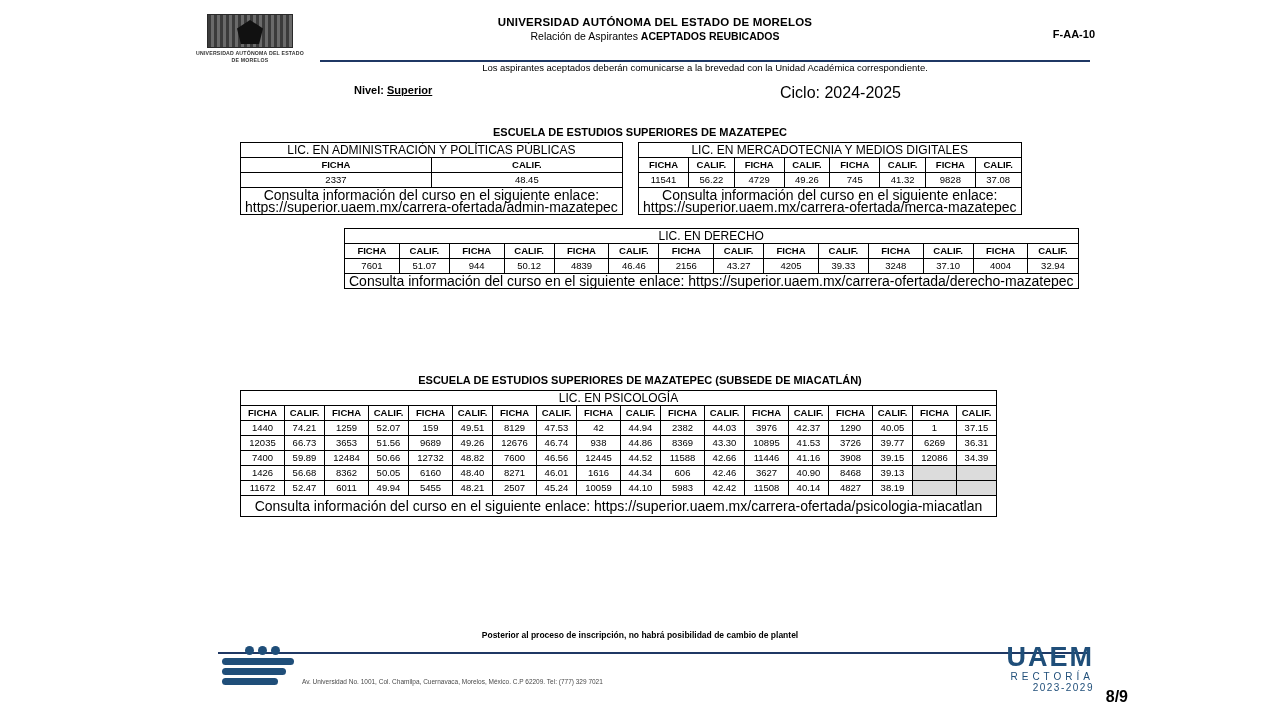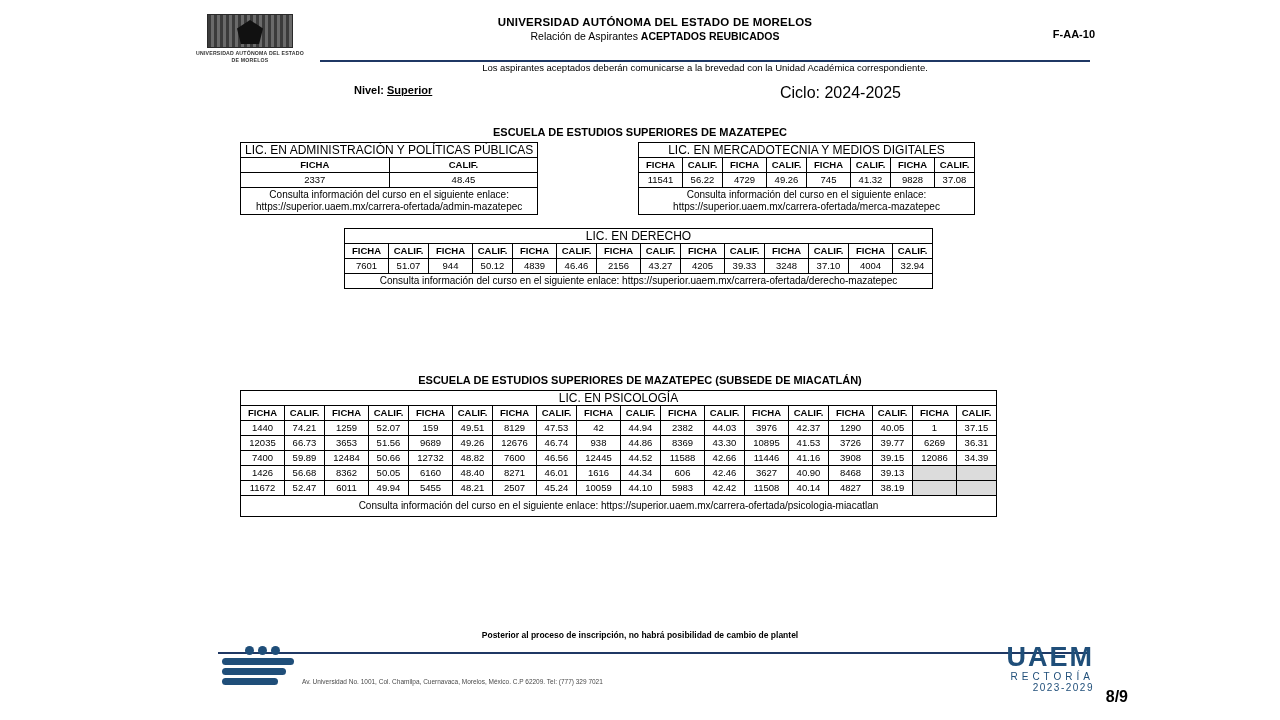--- a/index.html
+++ b/index.html
@@ -106,21 +106,21 @@
   table.grid th {
     font-weight: bold;
     font-size: 9.5px;
   }
   .carrera-head td {
     font-weight: bold;
     font-size: 12px;
     padding: 1px 4px;
   }
   .link-row td {
-    font-size: 10px;
+    font-size: 14px;
     padding: 2px 4px;
   }
   .blank-cell { background: #dcdcdc; border: 1px solid #000; }
 
   .box { position: absolute; }
 
   
   .foot-note {
     position: absolute; left: 0; top: 630px; width: 1280px;
     text-align: center; font-size: 8.5px; font-weight: bold;

